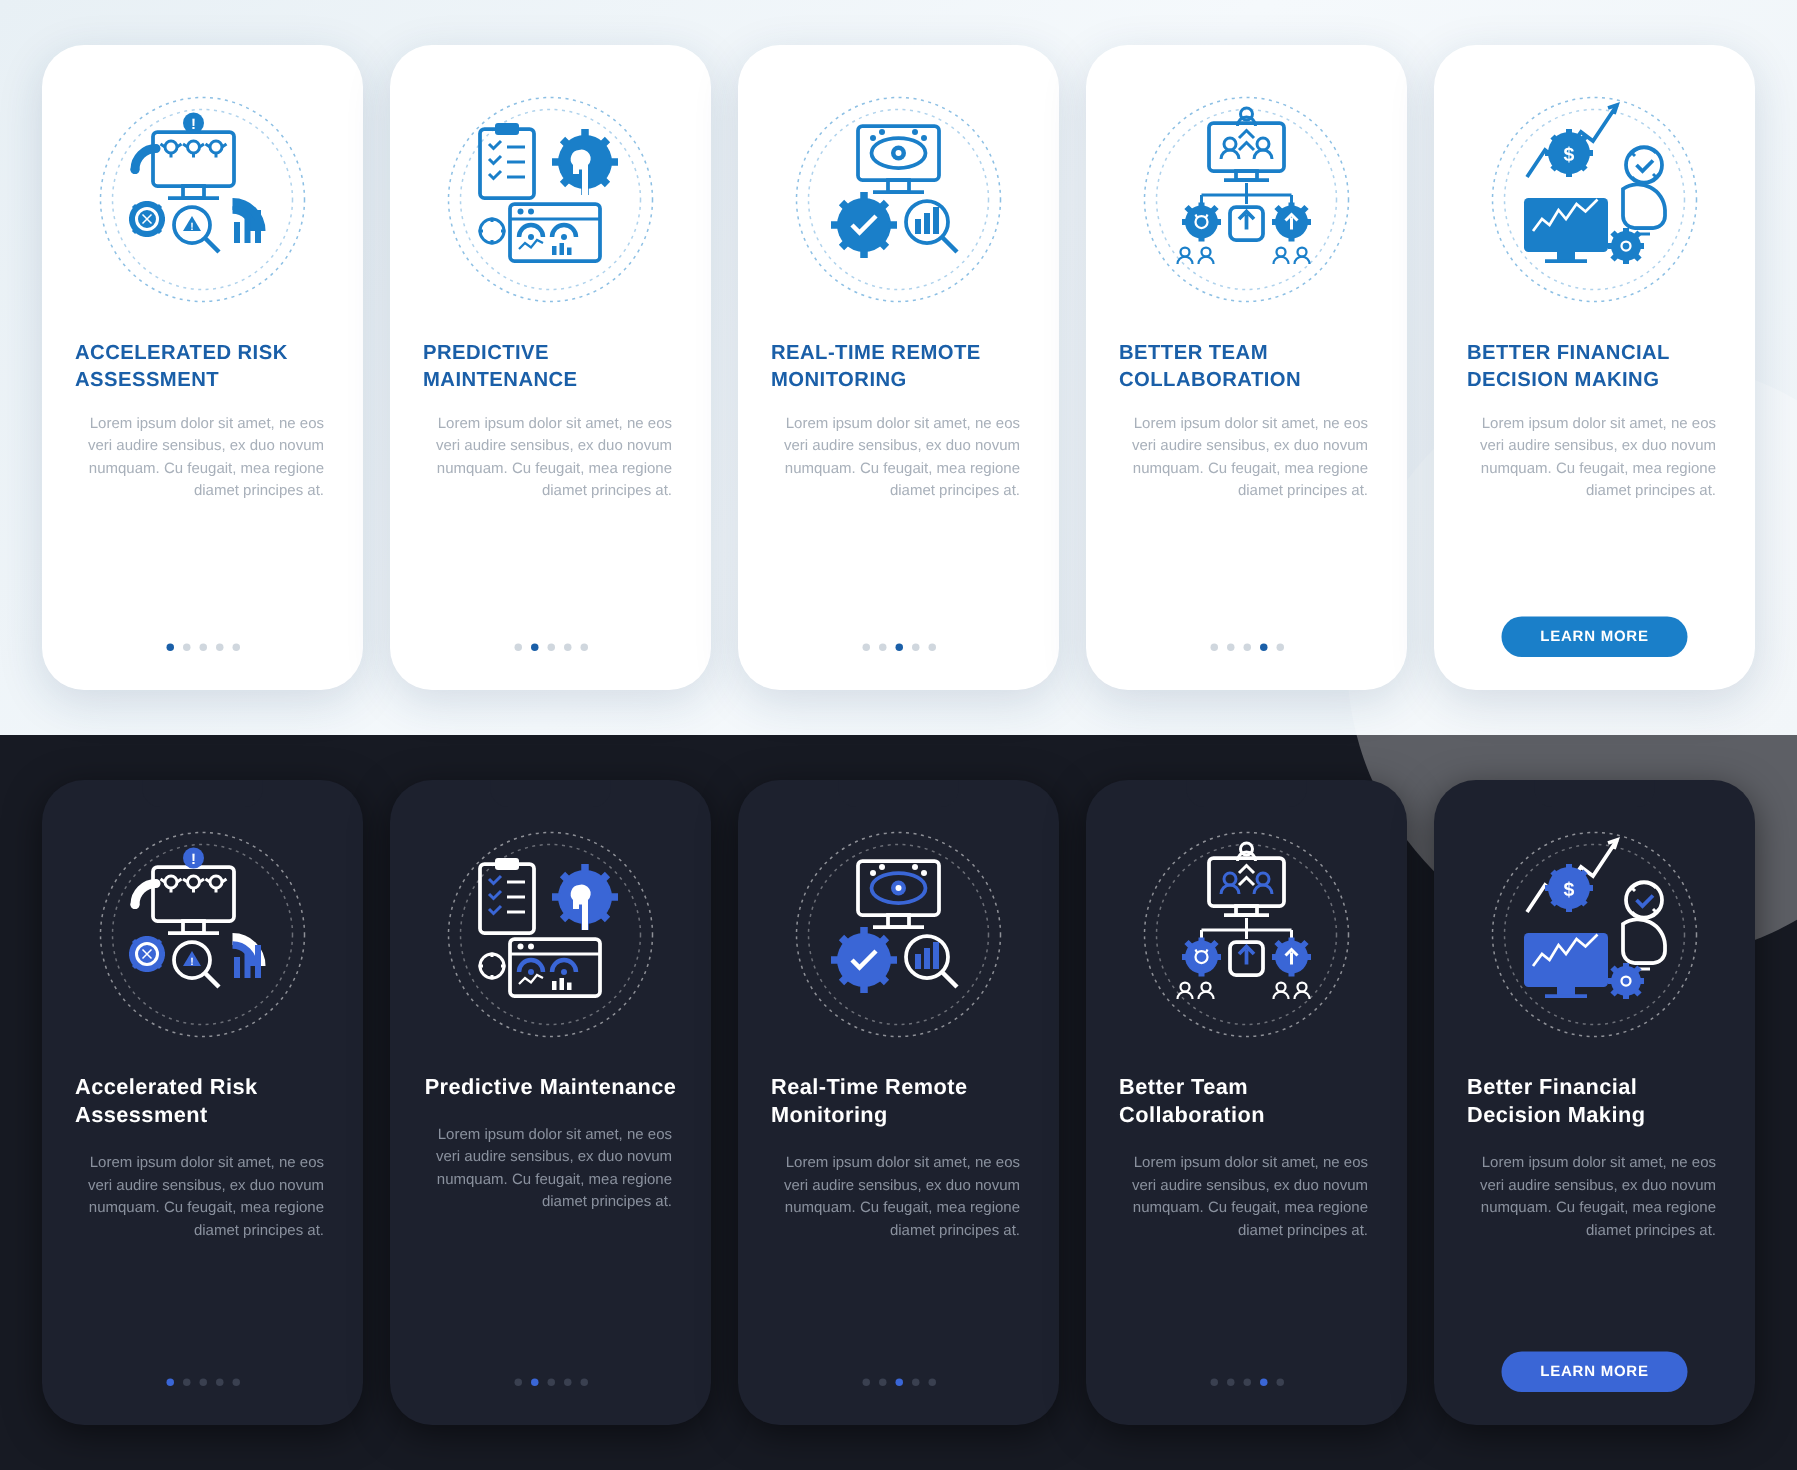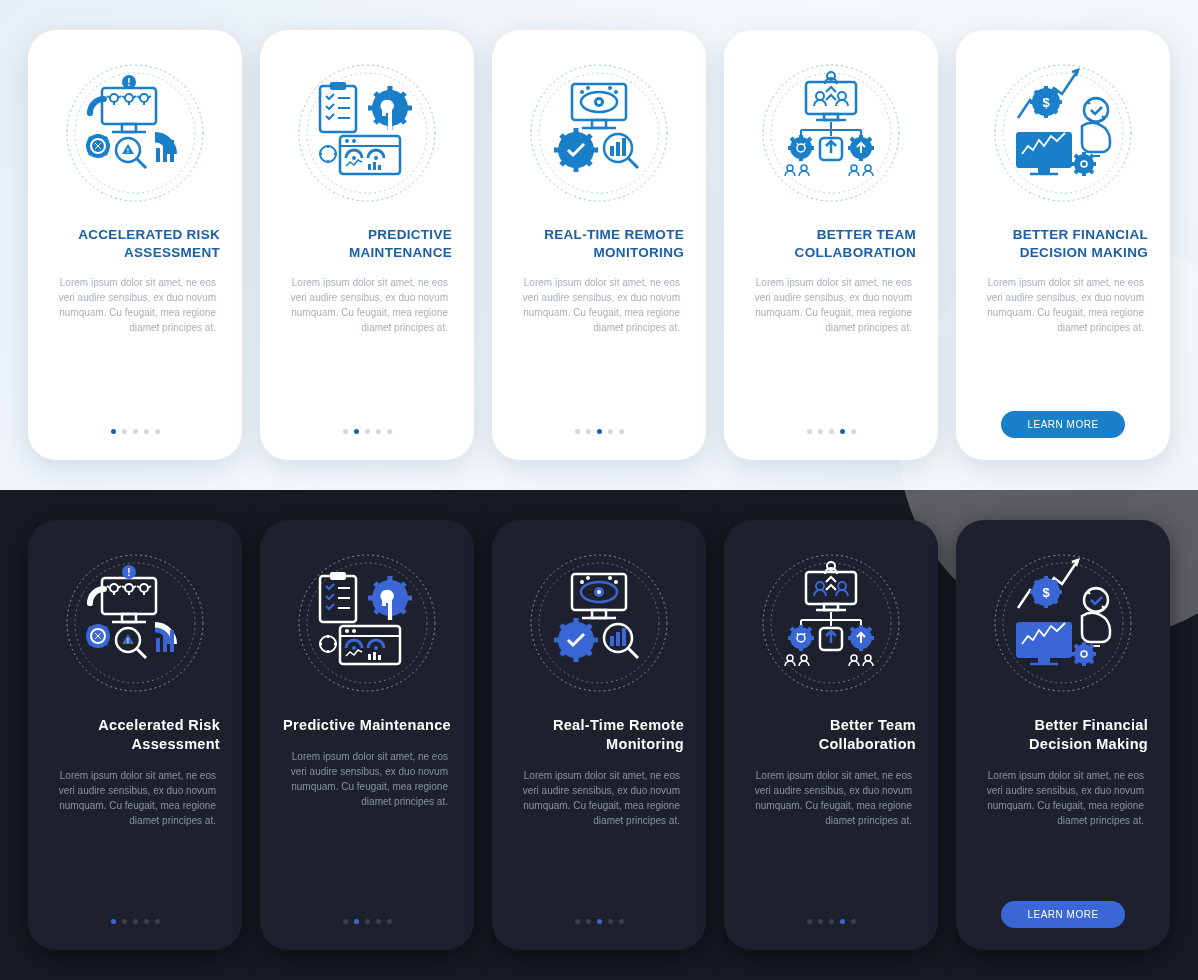--- a/index.html
+++ b/index.html
@@ -9,32 +9,32 @@
 .section-light::before{content:'';position:absolute;width:400px;height:400px;border-radius:50%;background:#fff;opacity:.3;bottom:-150px;right:-100px}
 .section-dark{height:490px;background:#171a23}
 .phone{width:214px;height:430px;border-radius:28px;display:flex;flex-direction:column;align-items:center;padding:28px 18px 22px;position:relative;flex-shrink:0}
 .phone-light{background:#fff;box-shadow:0 8px 30px rgba(30,60,100,.15)}
 .phone-dark{background:#1d212e;box-shadow:0 6px 24px rgba(0,0,0,.5)}
 .notch{position:absolute;top:0;left:50%;transform:translateX(-50%);width:80px;height:18px;border-radius:0 0 12px 12px}
 .phone-light .notch{background:#fff}
 .phone-dark .notch{background:#1d212e}
 .icon-area{width:150px;height:150px;position:relative;display:flex;align-items:center;justify-content:center;margin-bottom:18px}
 .icon-area svg{width:100%;height:100%}
-.title{font-weight:700;text-align:right;font-size:13.5px;line-height:1.3;letter-spacing:.3px;margin-bottom:14px;padding:0 4px}
+.title{font-weight:700;text-align:left;font-size:13.5px;line-height:1.3;letter-spacing:.3px;margin-bottom:14px;padding:0 4px}
 .phone-light .title{color:#1a5fa8;text-transform:uppercase}
 .phone-dark .title{color:#fff;font-size:14.5px}
 .desc{font-size:10px;line-height:1.5;text-align:right;color:#a8b0ba;padding:0 8px;flex-grow:1}
 .phone-dark .desc{color:#8a919e}
 .dots{display:flex;gap:6px;margin-top:auto;margin-bottom:4px}
 .dot{width:5px;height:5px;border-radius:50%}
 .phone-light .dot{background:#d0d7de}
 .phone-light .dot.active{background:#1a5fa8}
 .phone-dark .dot{background:#3a4050}
 .phone-dark .dot.active{background:#3a66d6}
-.btn{padding:8px 26px;border-radius:20px;font-size:10px;font-weight:400;letter-spacing:.5px;color:#fff;border:none;cursor:pointer;margin-top:auto}
+.btn{padding:8px 26px;border-radius:20px;font-size:10px;font-weight:700;letter-spacing:.5px;color:#fff;border:none;cursor:pointer;margin-top:auto}
 .phone-light .btn{background:#1a7fc9}
 .phone-dark .btn{background:#3a66d6}
 </style>
 </head>
 <body>
 
 <div class="section section-light">
     <div class="phone phone-light">
       <div class="notch"></div>
       <div class="icon-area">

